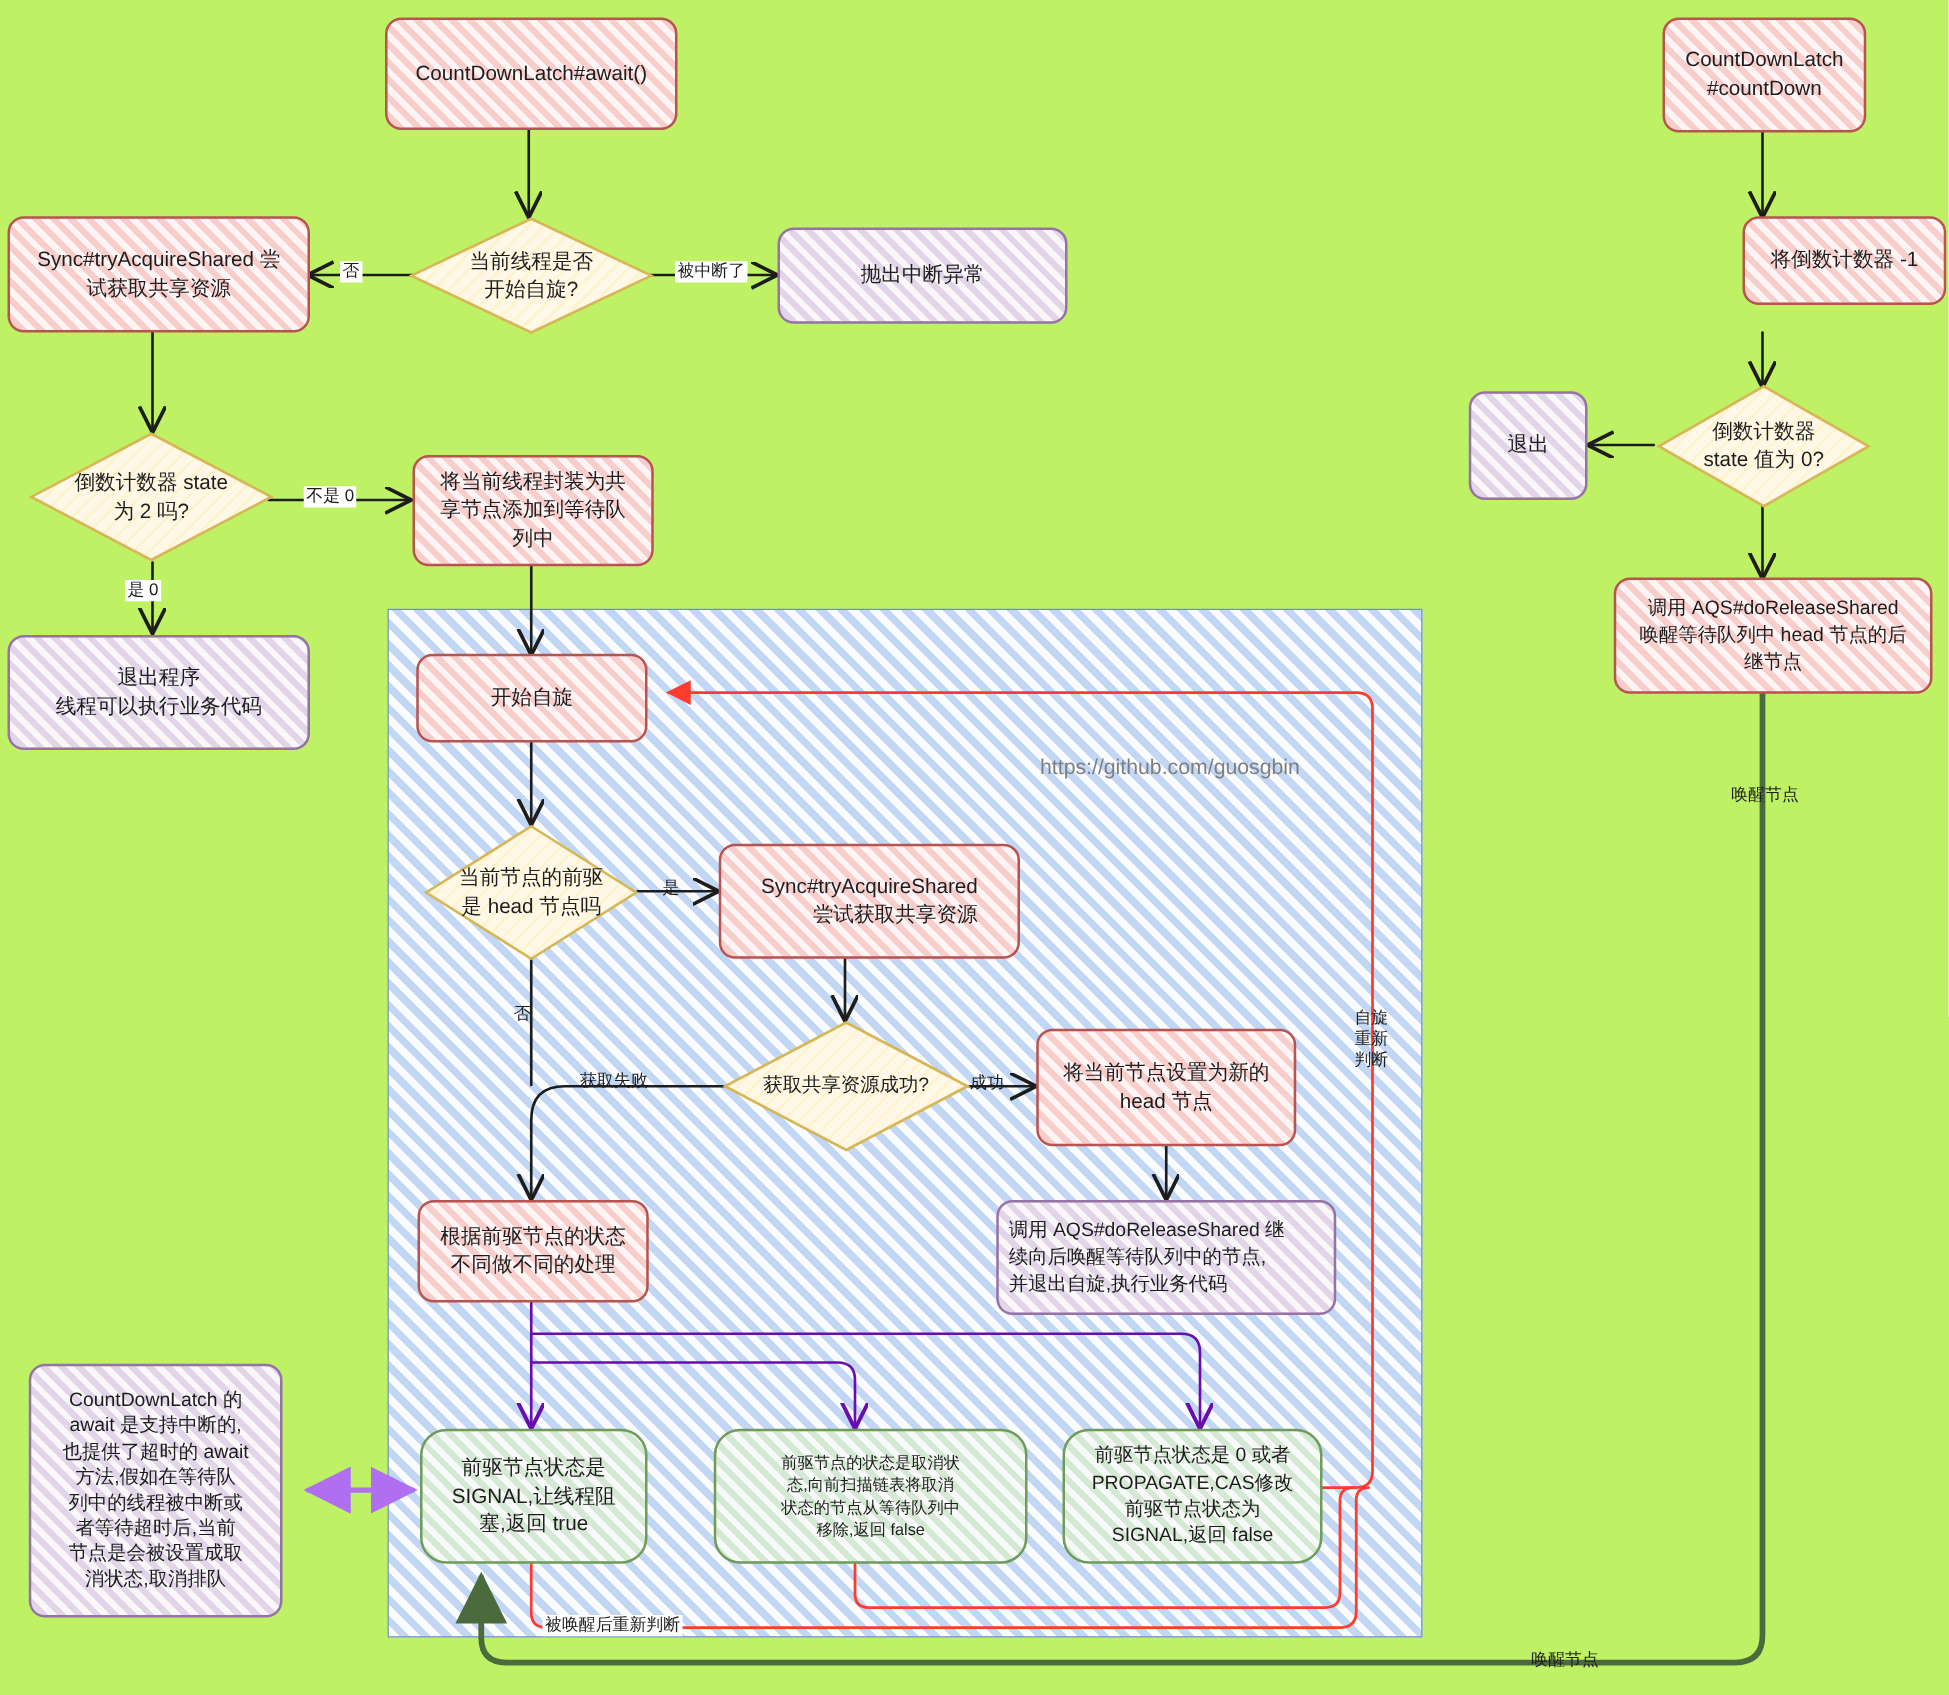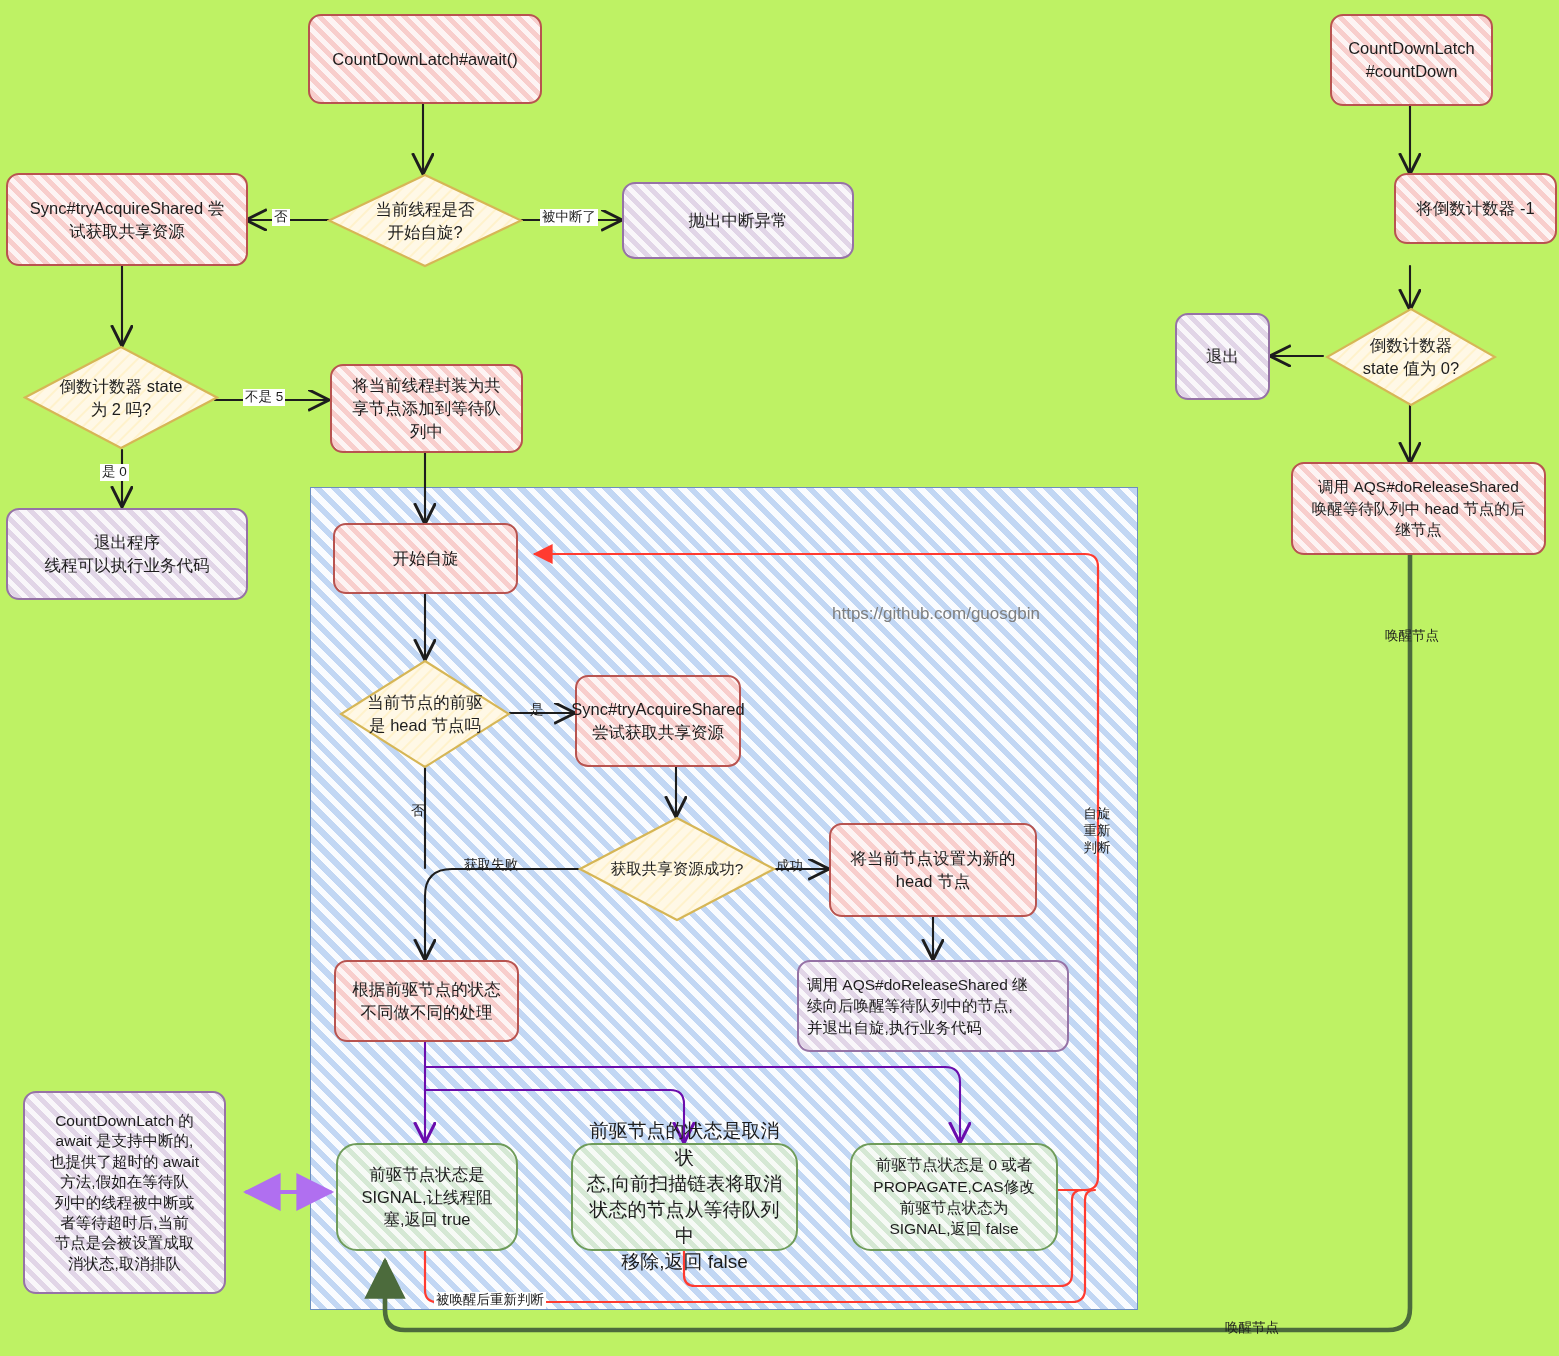--- a/index.html
+++ b/index.html
@@ -269,21 +269,21 @@
           <rect width="9" height="9" fill="#fff8e6"></rect>
           <line x1="0" y1="0" x2="0" y2="9" stroke="#fff2cc" stroke-width="4"></line>
         </pattern>
       </defs>
       <polygon points="86,2 170,55 86,108 2,55" fill="url(#hatchY3)" stroke="#d6b656" stroke-width="2.1"></polygon>
     </svg>
     <div class="dlabel">当前节点的前驱
 是 head 节点吗</div>
   </div>
 
-  <div class="node n-red" style="left:575px; top:675px; width:166px; height:92px;">Sync#tryAcquireShared
+  <div class="node n-red" style="left:575px; top:675px; width:241px; height:92px;text-align:right;">Sync#tryAcquireShared
 尝试获取共享资源</div>
 
   <div class="n-diamond" style="left:578px; top:816px; width:198px; height:106px;">
     <svg class="dshape" viewBox="0 0 198 106" preserveAspectRatio="none">
       <defs>
         <pattern id="hatchY4" width="9" height="9" patternTransform="rotate(45)" patternUnits="userSpaceOnUse">
           <rect width="9" height="9" fill="#fff8e6"></rect>
           <line x1="0" y1="0" x2="0" y2="9" stroke="#fff2cc" stroke-width="4"></line>
         </pattern>
       </defs>
@@ -299,21 +299,21 @@
   <div class="node n-red" style="left:829px; top:823px; width:208px; height:94px;">将当前节点设置为新的
 head 节点</div>
 
   <div class="node n-red" style="left:334px; top:960px; width:185px; height:82px;">根据前驱节点的状态
 不同做不同的处理</div>
 
   <div class="node n-green" style="left:336px; top:1143px; width:182px; height:108px;">前驱节点状态是
 SIGNAL,让线程阻
 塞,返回 true</div>
 
-  <div class="node n-green" style="left:571px; top:1143px; width:227px; height:108px; font-size:19px;">前驱节点的状态是取消状
+  <div class="node n-green" style="left:571px; top:1143px; width:251px; height:108px; font-size:13px;">前驱节点的状态是取消状
 态,向前扫描链表将取消
 状态的节点从等待队列中
 移除,返回 false</div>
 
   <div class="node n-green" style="left:850px; top:1143px; width:208px; height:108px; font-size:15.5px;">前驱节点状态是 0 或者
 PROPAGATE,CAS修改
 前驱节点状态为
 SIGNAL,返回 false</div>
 
   <div class="node n-purple" style="left:23px; top:1091px; width:203px; height:203px; font-size:15.5px; line-height:1.32;">CountDownLatch 的
@@ -347,21 +347,21 @@
   <div class="node n-purple" style="left:1175px; top:313px; width:95px; height:87px;">退出</div>
 
   <div class="node n-red" style="left:1291px; top:462px; width:255px; height:93px; font-size:15.5px;">调用 AQS#doReleaseShared
 唤醒等待队列中 head 节点的后
 继节点</div>
 
   <div class="edge-label" style="left:272px; top:209px;">否</div>
 
   <div class="edge-label" style="left:540px; top:209px;">被中断了</div>
 
-  <div class="edge-label" style="left:243px; top:389px;">不是 5</div>
+  <div class="edge-label" style="left:243px; top:389px;">不是 0</div>
 
   <div class="edge-label" style="left:100px; top:464px;">是 0</div>
 
   <div class="edge-label nobg" style="left:528px; top:702px;">是</div>
 
   <div class="edge-label nobg" style="left:409px; top:803px;">否</div>
 
   <div class="edge-label nobg" style="left:462px; top:857px;">获取失败</div>
 
   <div class="edge-label nobg" style="left:774px; top:858px;">成功</div>

